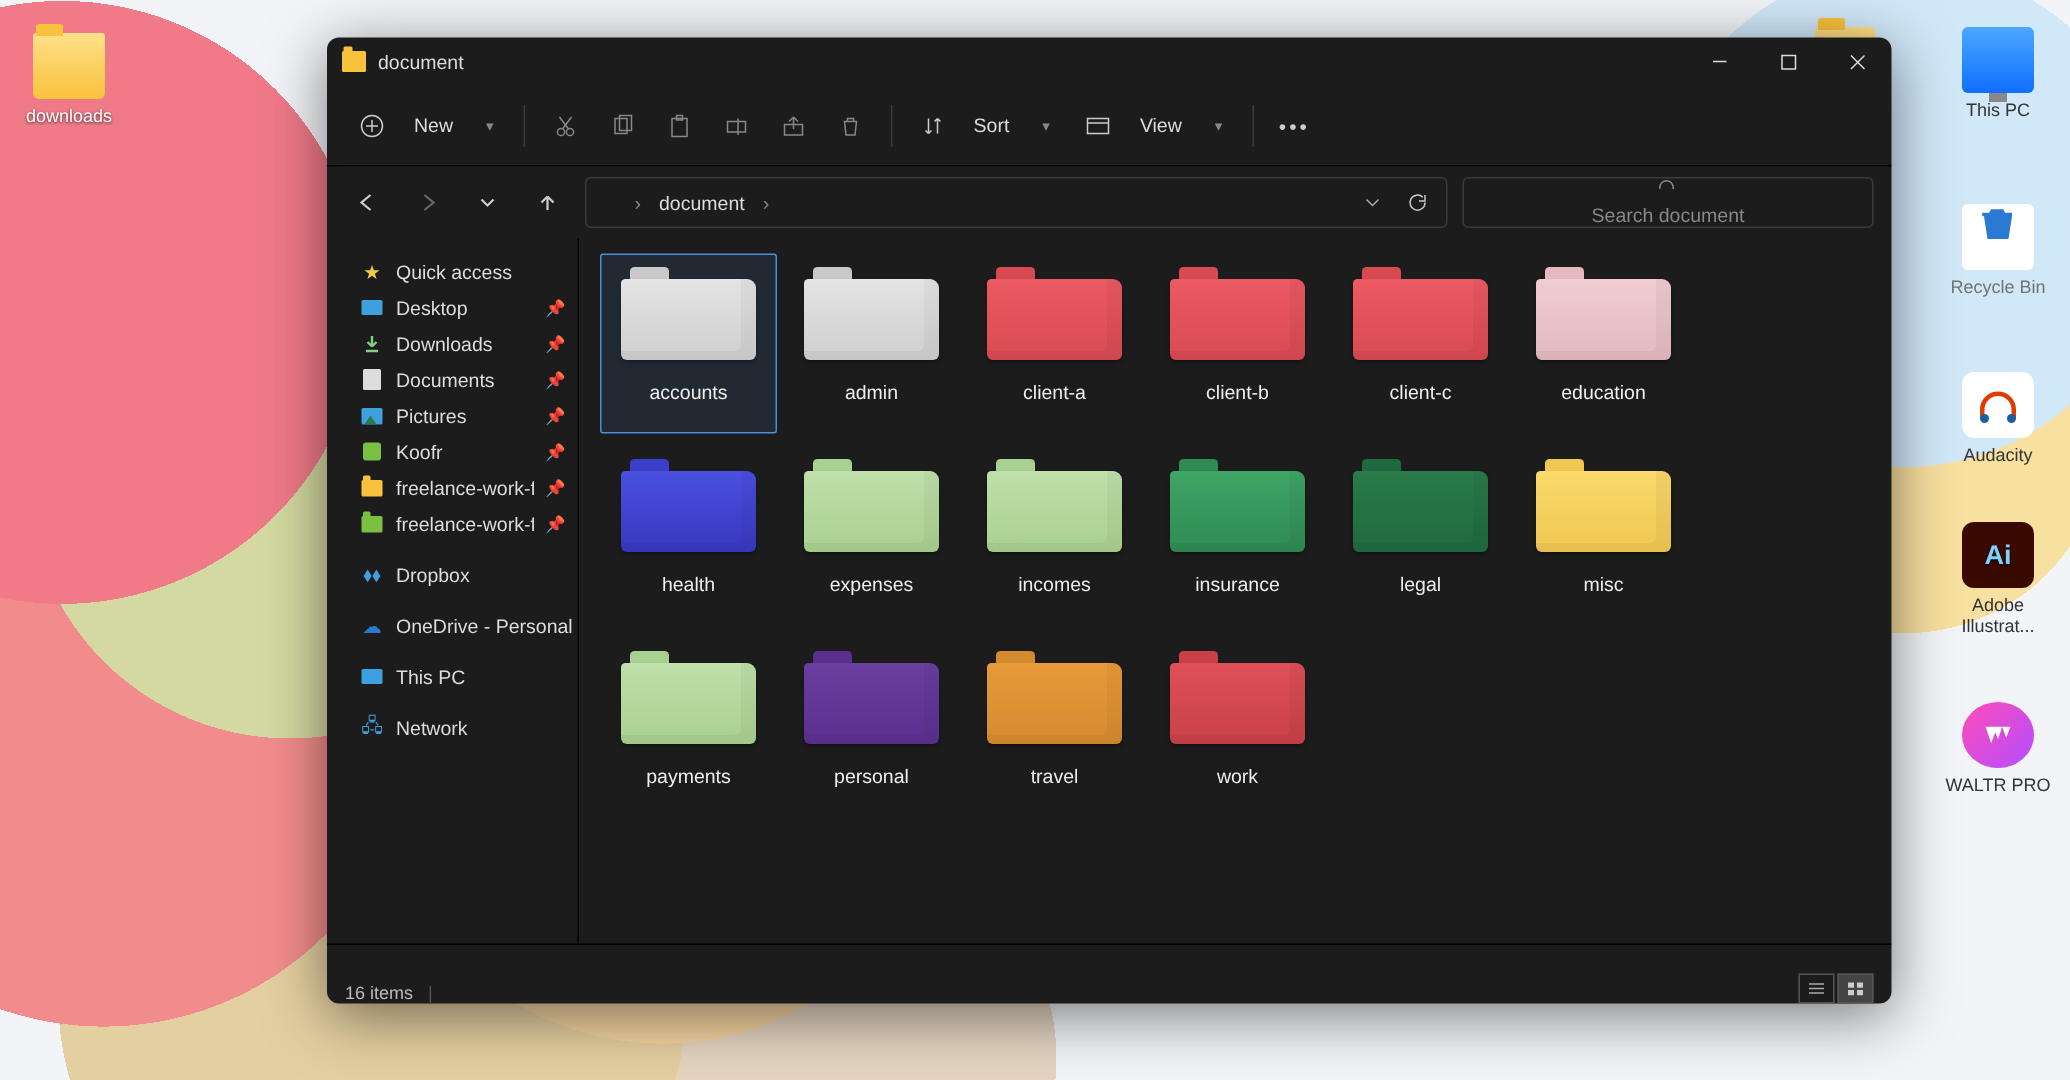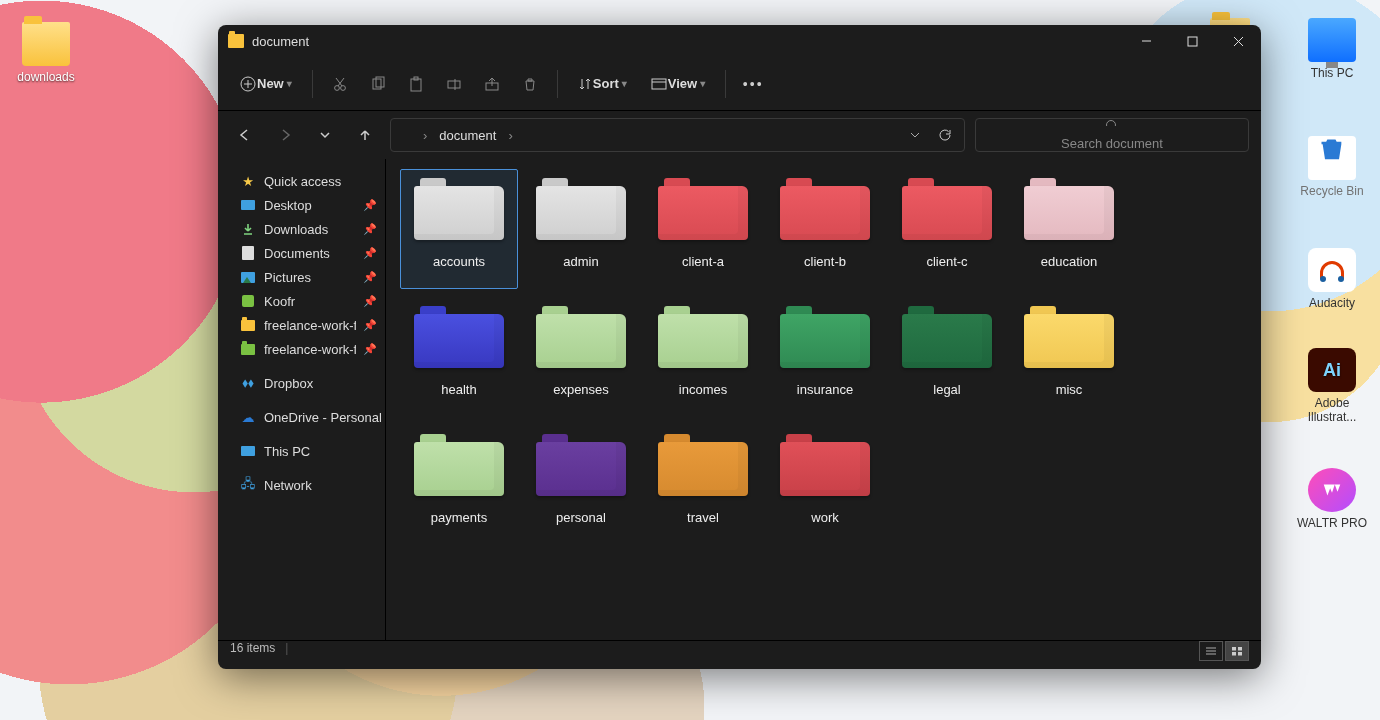--- a/index.html
+++ b/index.html
@@ -37,21 +37,21 @@
     background:#1c1c1c; border-radius:8px; box-shadow:0 8px 40px rgba(0,0,0,.5);
     display:flex; flex-direction:column; color:#ddd; font-size:13px; overflow:hidden;
   }
   .titlebar{height:32px;display:flex;align-items:center;padding-left:10px;}
   .titlebar .t-ico{width:16px;height:14px;background:#f9c23c;border-radius:1px;margin-right:8px;position:relative;}
   .titlebar .t-ico::before{content:"";position:absolute;top:-3px;left:1px;width:6px;height:4px;background:#f9c23c;border-radius:1px 1px 0 0;}
   .winctl{margin-left:auto;display:flex;}
   .winctl div{width:46px;height:32px;display:flex;align-items:center;justify-content:center;cursor:pointer;}
 
   .toolbar{height:54px;display:flex;align-items:center;padding:0 12px;gap:4px;border-bottom:1px solid #000;}
-  .tbtn{display:flex;align-items:center;gap:1px;padding:6px 10px;border-radius:4px;cursor:pointer;color:#ddd;font-weight:bold;}
+  .tbtn{display:flex;align-items:center;gap:20px;padding:6px 10px;border-radius:4px;cursor:pointer;color:#ddd;}
   .ticon{width:34px;height:34px;display:flex;align-items:center;justify-content:center;border-radius:4px;cursor:pointer;color:#888;}
   .tsep{width:1px;height:28px;background:#3a3a3a;margin:0 6px;}
   .chev{font-size:10px;color:#888;margin-left:2px;}
 
   .addrrow{height:48px;display:flex;align-items:center;padding:0 12px;gap:10px;}
   .navbtn{width:30px;height:30px;display:flex;align-items:center;justify-content:center;border-radius:4px;cursor:pointer;color:#ccc;}
   .navbtn.dis{color:#555;cursor:default;}
   .addrbar{flex:1;height:34px;border:1px solid #3a3a3a;border-radius:4px;display:flex;align-items:center;padding:0 8px;gap:8px;}
   .addrbar .seg{cursor:pointer;padding:2px 4px;}
   .searchbar{width:274px;height:34px;border:1px solid #3a3a3a;border-radius:4px;display:flex;align-items:center;padding:0 10px;gap:10px;color:#888;flex-direction:column;}
@@ -64,21 +64,21 @@
   .sgap{height:10px;}
 
   .content{flex:1;padding:10px 14px;overflow-y:auto;display:flex;flex-wrap:wrap;align-content:flex-start;gap:8px 4px;}
   .fitem{width:118px;height:120px;display:flex;flex-direction:column;align-items:center;justify-content:flex-start;padding-top:8px;border:1px solid transparent;border-radius:2px;cursor:pointer;}
   .fitem.sel{border-color:#4a90d9;background:rgba(74,144,217,.12);}
   .folder-ico{width:90px;height:62px;position:relative;margin-bottom:14px;}
   .folder-ico .tab{position:absolute;top:0;left:6px;width:26px;height:12px;border-radius:3px 3px 0 0;}
   .folder-ico .body{position:absolute;top:8px;left:0;width:90px;height:54px;border-radius:3px 6px 4px 4px; box-shadow:inset -10px -6px 0 rgba(0,0,0,.04), 0 2px 3px rgba(0,0,0,.3);}
   .flabel{font-size:13px;color:#eee;text-align:center;}
 
-  .statusbar{height:29px;border-top:1px solid #000;display:flex;align-items:flex-start;padding:0 12px;font-size:12px;color:#bbb;}
+  .statusbar{height:40px;border-top:1px solid #000;display:flex;align-items:flex-end;padding:0 12px;font-size:12px;color:#bbb;}
   .statusbar .spacer{flex:1;}
   .viewbtn{width:24px;height:20px;border:1px solid #555;display:flex;align-items:center;justify-content:center;margin-left:2px;cursor:pointer;}
   .viewbtn.active{background:#444;}
 
   
   .c-gray .tab{background:#c9c9c9;} .c-gray .body{background:linear-gradient(#e4e4e4,#cfcfcf);}
   .c-red .tab{background:#d84a52;} .c-red .body{background:linear-gradient(#ec5a62,#d84a52);}
   .c-pink .tab{background:#e4b9c0;} .c-pink .body{background:linear-gradient(#f0cdd3,#e4b9c0);}
   .c-lgreen .tab{background:#a8d090;} .c-lgreen .body{background:linear-gradient(#bfe0aa,#a8d090);}
   .c-blue .tab{background:#3a3fc9;} .c-blue .body{background:linear-gradient(#4a50e0,#3838c0);}

